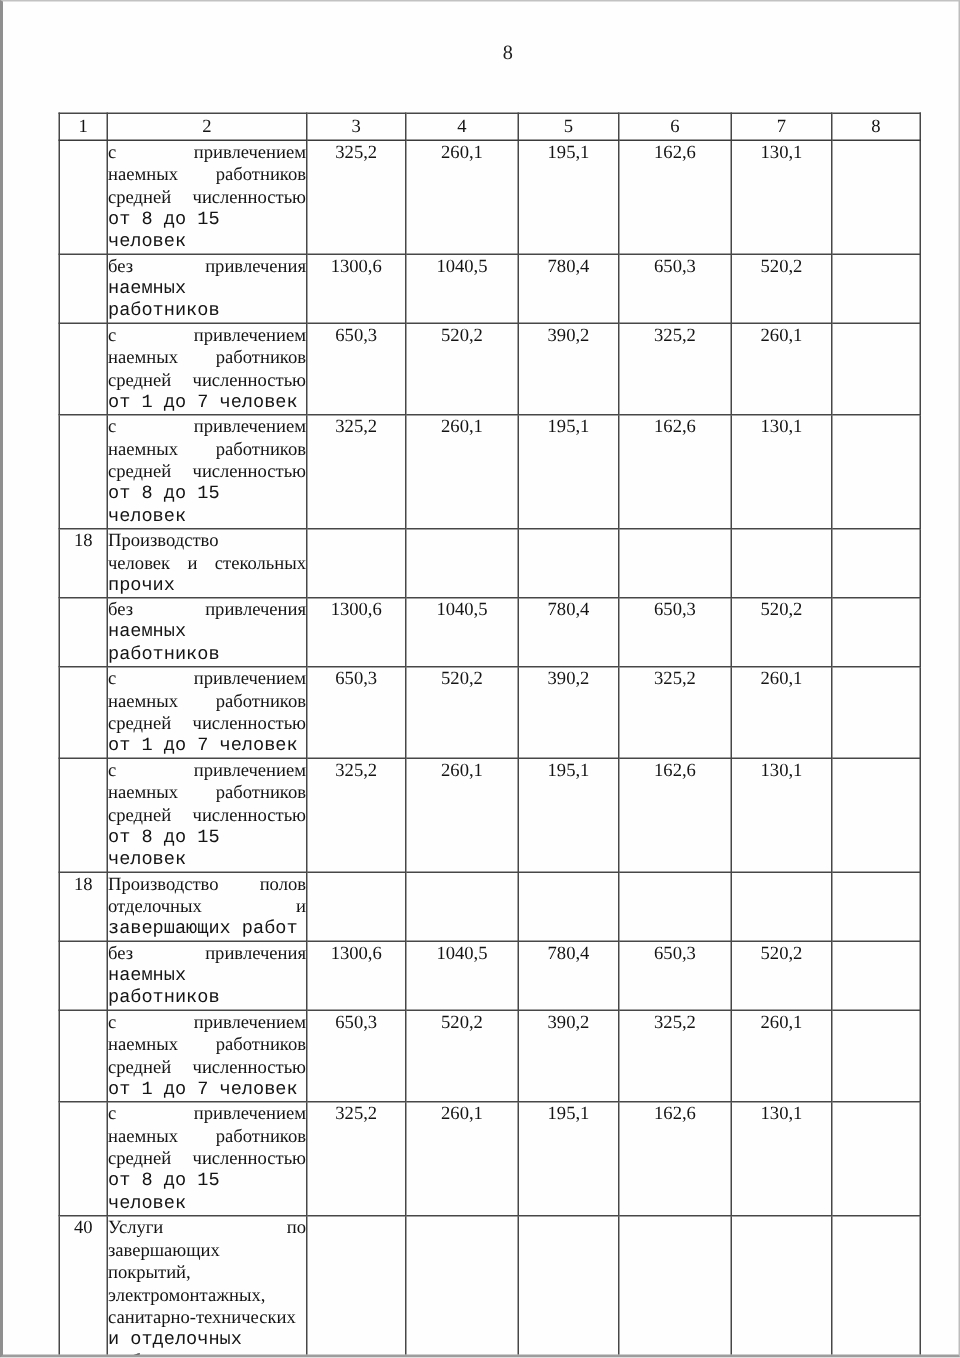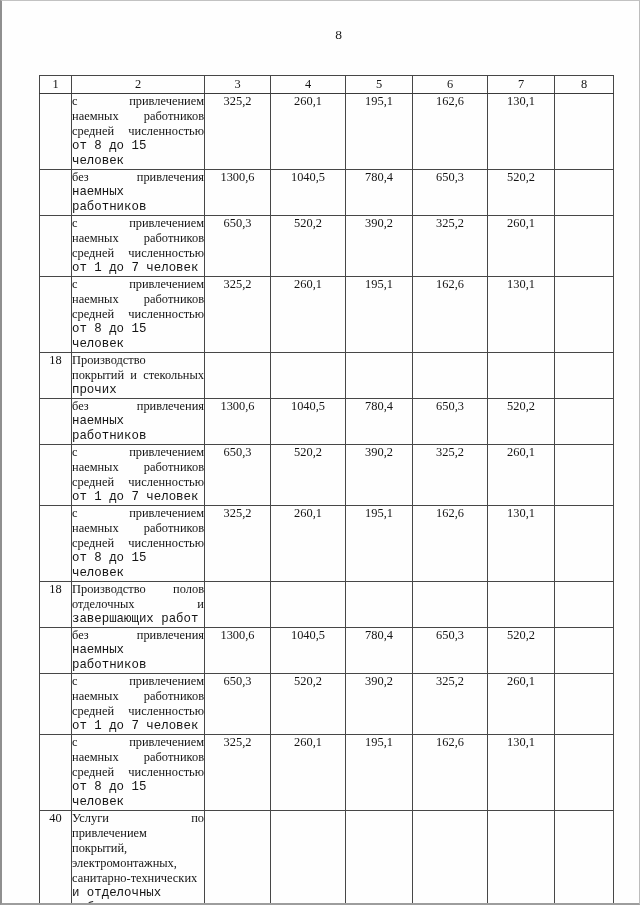--- a/index.html
+++ b/index.html
@@ -144,21 +144,21 @@
           <td class="val-cell">260,1</td>
           <td class="val-cell">195,1</td>
           <td class="val-cell">162,6</td>
           <td class="val-cell">130,1</td>
           <td class="val-cell"></td>
         </tr>
         <tr>
           <td class="num-cell">18</td>
           <td class="desc-cell">
             <div class="jline">Производство</div>
-            <div class="jline">покрытий и стекольных</div>
+            <div class="jline">человек и стекольных</div>
             <div class="lline">прочих</div>
           </td>
           <td class="val-cell"></td>
           <td class="val-cell"></td>
           <td class="val-cell"></td>
           <td class="val-cell"></td>
           <td class="val-cell"></td>
           <td class="val-cell"></td>
         </tr>
         <tr>
@@ -258,21 +258,21 @@
           <td class="val-cell">260,1</td>
           <td class="val-cell">195,1</td>
           <td class="val-cell">162,6</td>
           <td class="val-cell">130,1</td>
           <td class="val-cell"></td>
         </tr>
         <tr>
           <td class="num-cell">40</td>
           <td class="desc-cell">
             <div class="jline">Услуги по</div>
-            <div class="jline">привлечением</div>
+            <div class="jline">завершающих</div>
             <div class="jline">покрытий,</div>
             <div class="jline">электромонтажных,</div>
             <div class="jline">санитарно-технических</div>
             <div class="lline">и отделочных работ</div>
           </td>
           <td class="val-cell"></td>
           <td class="val-cell"></td>
           <td class="val-cell"></td>
           <td class="val-cell"></td>
           <td class="val-cell"></td>

